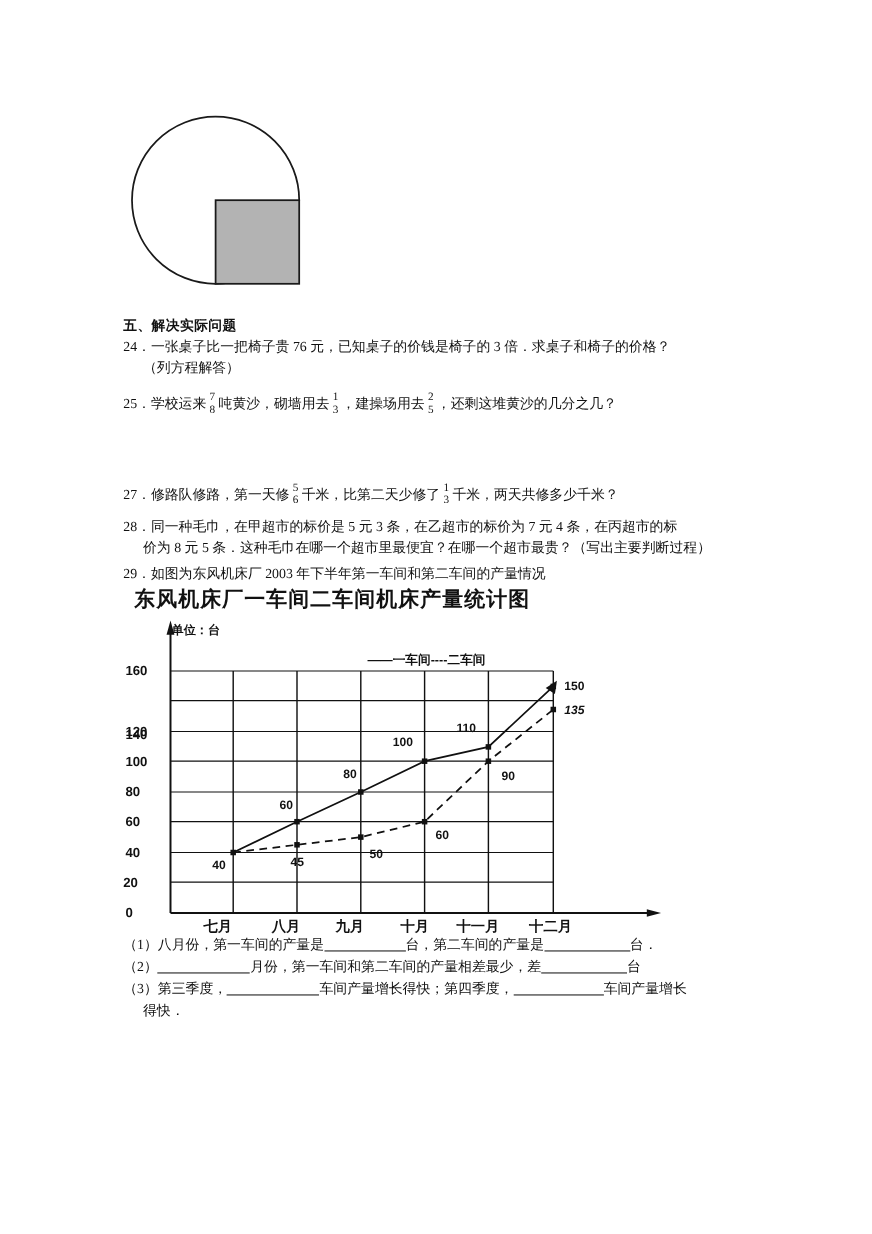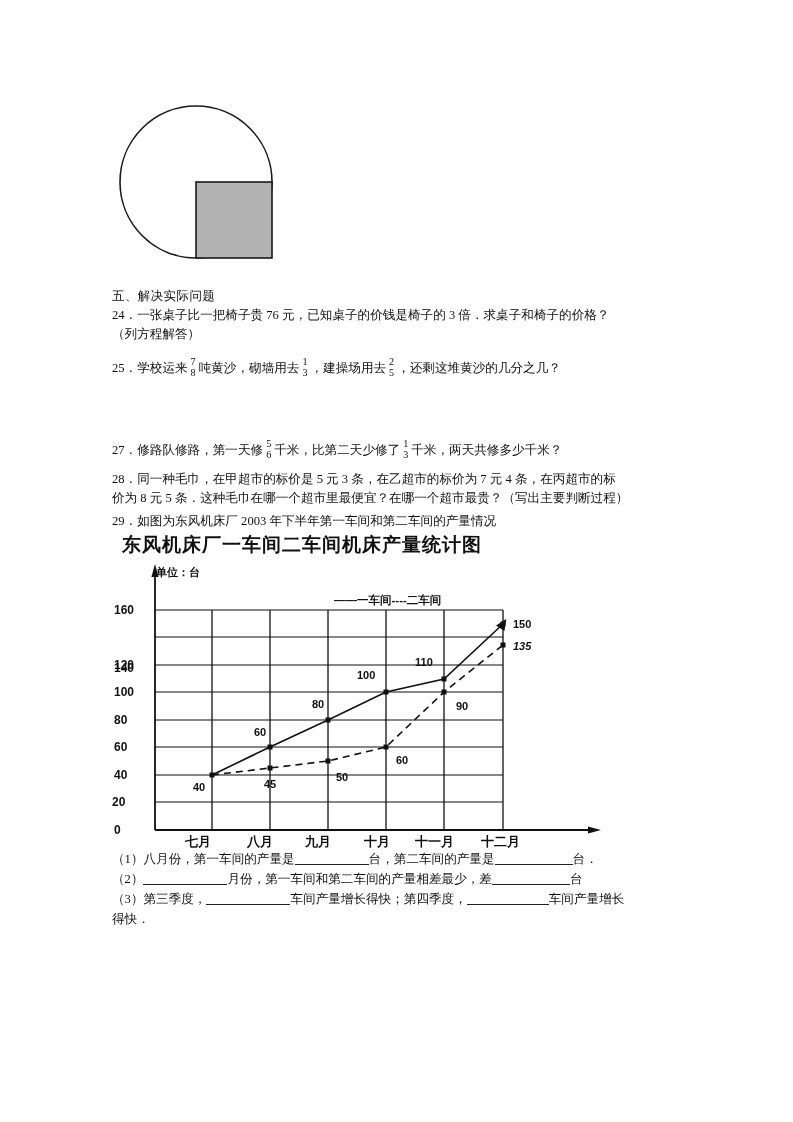--- a/index.html
+++ b/index.html
@@ -18,27 +18,27 @@
     position:absolute; left:118px; top:104px; width:170px; height:170px;
   }
   .fig-circle .circ{
     position:absolute; left:0; top:0; width:100%; height:100%;
   }
 
   
   .sec-head{
     position:absolute; left:112px; top:288px;
     font-family:"Liberation Sans","DejaVu Sans",sans-serif;
-    font-weight:normal; font-size:12.5px; letter-spacing:.4px;
+    font-weight:bold; font-size:12.5px; letter-spacing:.4px;
   }
   .q{
     position:absolute; left:112px; width:578px;
     font-size:12.6px; line-height:19px; text-align:justify;
   }
-  .ind{display:block; text-indent:0;}
+  .ind{display:block; text-indent:0;margin-left:18px;}
 
   
   .frac{
     display:inline-block; vertical-align:-0.42em;
     text-align:center; font-size:10.2px; line-height:1.03;
     margin:0 1px; position:relative; top:-1px;
   }
   .frac .n{display:block; padding:0 2px;}
   .frac .d{display:block; padding:0 2px;}
 

